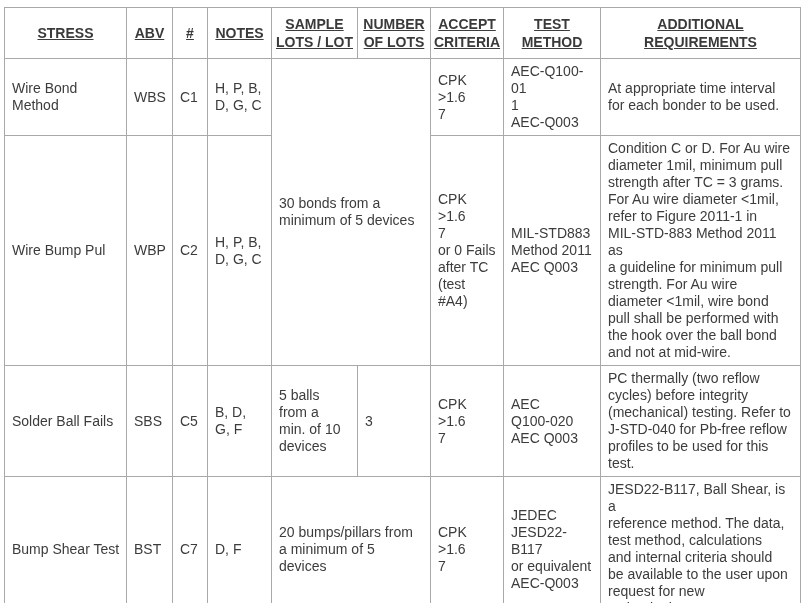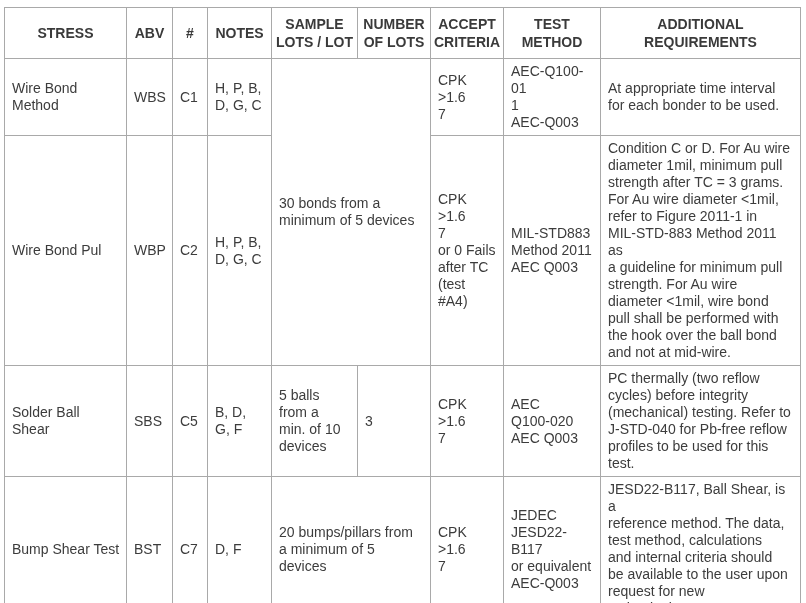--- a/index.html
+++ b/index.html
@@ -32,21 +32,21 @@
     text-align: left;
     font-weight: normal;
   }
   table.spec th {
     font-weight: 600;
     text-align: center;
     line-height: 18px;
     padding: 4px 2px;
     color: #3a3a3a;
   }
-  tr.hrow { height: 51px; }
+  tr.hrow { height: 51px; text-decoration: underline; }
   tr.r1 { height: 55px; }
   tr.r2 { height: 221px; }
   tr.r3 { height: 110px; }
   tr.r4 { height: 126px; }
 </style>
 </head>
 <body>
 
 <div class="page">
 
@@ -90,21 +90,21 @@
 minimum of 5 devices</td>
         <td>CPK &gt;1.6
 7</td>
         <td>AEC-Q100-01
 1
 AEC-Q003</td>
         <td>At appropriate time interval
 for each bonder to be used.</td>
       </tr>
       <tr class="r2">
-        <td>Wire Bond Pul</td>
+        <td>Wire Bump Pul</td>
         <td>WBP</td>
         <td>C2</td>
         <td>H, P, B,
 D, G, C</td>
         <td>CPK &gt;1.6
 7
 or 0 Fails
 after TC
 (test #A4)</td>
         <td>MIL-STD883
@@ -117,21 +117,21 @@
 refer to Figure 2011-1 in
 MIL-STD-883 Method 2011 as
 a guideline for minimum pull
 strength. For Au wire
 diameter &lt;1mil, wire bond
 pull shall be performed with
 the hook over the ball bond
 and not at mid-wire.</td>
       </tr>
       <tr class="r3">
-        <td>Solder Ball Shear</td>
+        <td>Solder Ball Fails</td>
         <td>SBS</td>
         <td>C5</td>
         <td>B, D,
 G, F</td>
         <td>5 balls
 from a
 min. of 10
 devices</td>
         <td>3</td>
         <td>CPK &gt;1.6

